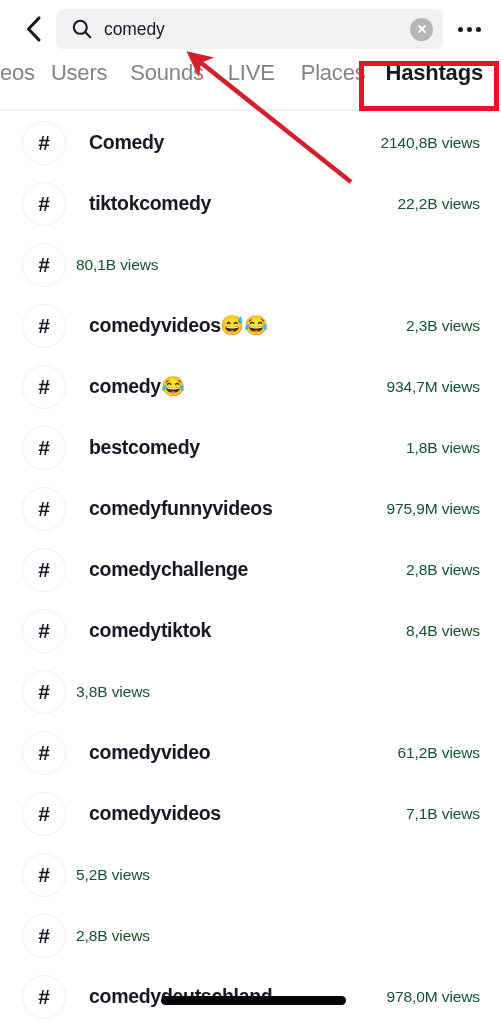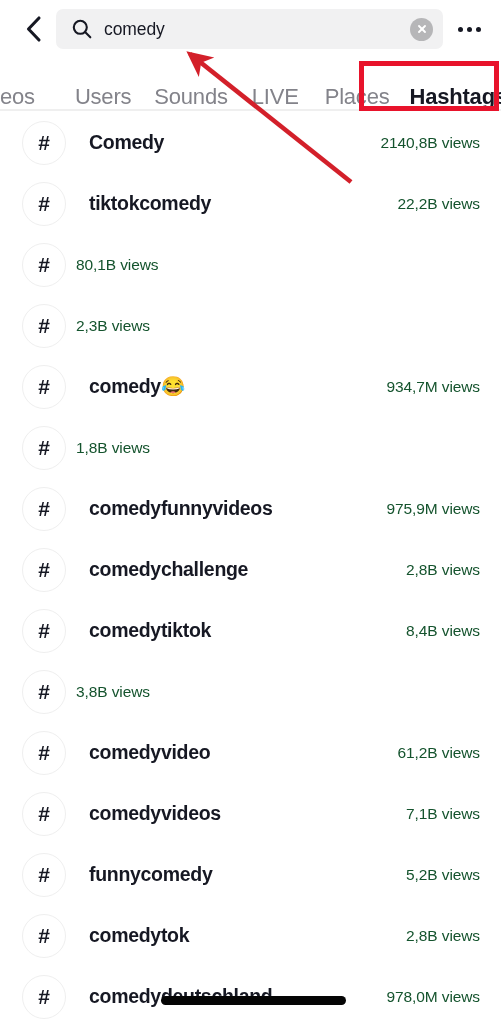--- a/index.html
+++ b/index.html
@@ -42,21 +42,21 @@
   .more-btn {
     flex:0 0 36px; width:36px; height:36px; margin-left:2px;
     display:flex; align-items:center; justify-content:center; gap:4px;
     cursor:pointer;
   }
   .more-btn i { width:5px; height:5px; border-radius:50%; background:#161823; display:block; }
 
   
   .tabs {
     position:absolute; top:60px; left:0; width:443px; height:50px;
-    display:flex; align-items:flex-end;
+    display:flex; align-items:flex-start;
   }
   .tab {
     font-size:22px; color:#83838a; letter-spacing:-0.2px;
     white-space:nowrap; cursor:pointer; flex:0 0 auto;
   }
   .tab.active { color:#161823; font-weight:bold; }
   .tabs-divider {
     position:absolute; top:109px; left:0; width:501px; height:1.5px;
     background:#efefef;
   }
@@ -133,21 +133,21 @@
 
     <div class="more-btn">
       <i></i>
       <i></i>
       <i></i>
     </div>
   </div>
 
   <div class="tabs" id="tabs">
       <div class="tab" style="margin-left: 0px;">eos</div>
-      <div class="tab" style="margin-left: 40px;">Users</div>
+      <div class="tab" style="margin-left: 16px;">Users</div>
       <div class="tab" style="margin-left: 23px;">Sounds</div>
       <div class="tab" style="margin-left: 24px;">LIVE</div>
       <div class="tab" style="margin-left: 26px;">Places</div>
       <div class="tab active" style="margin-left: 20px;">Hashtags</div>
     </div>
   <div class="tabs-divider"></div>
 
   <div class="list" id="list">
       <div class="row">
         <div class="hash-circle">
@@ -166,33 +166,35 @@
       <div class="row">
         <div class="hash-circle">
           <span>#</span>
         </div>
         <div class="row-views">80,1B views</div>
       </div>
       <div class="row">
         <div class="hash-circle">
           <span>#</span>
         </div>
+        <div class="row-title">comedyvideos😅😂</div>
         <div class="row-views">2,3B views</div>
       </div>
       <div class="row">
         <div class="hash-circle">
           <span>#</span>
         </div>
         <div class="row-title">comedy😂</div>
         <div class="row-views">934,7M views</div>
       </div>
       <div class="row">
         <div class="hash-circle">
           <span>#</span>
         </div>
+        <div class="row-title">bestcomedy</div>
         <div class="row-views">1,8B views</div>
       </div>
       <div class="row">
         <div class="hash-circle">
           <span>#</span>
         </div>
         <div class="row-title">comedyfunnyvideos</div>
         <div class="row-views">975,9M views</div>
       </div>
       <div class="row">
@@ -226,28 +228,26 @@
         <div class="hash-circle">
           <span>#</span>
         </div>
         <div class="row-title">comedyvideos</div>
         <div class="row-views">7,1B views</div>
       </div>
       <div class="row">
         <div class="hash-circle">
           <span>#</span>
         </div>
-        <div class="row-title">funnycomedy</div>
         <div class="row-views">5,2B views</div>
       </div>
       <div class="row">
         <div class="hash-circle">
           <span>#</span>
         </div>
-        <div class="row-title">comedytok</div>
         <div class="row-views">2,8B views</div>
       </div>
       <div class="row">
         <div class="hash-circle">
           <span>#</span>
         </div>
         <div class="row-title">comedydeutschland</div>
         <div class="row-views">978,0M views</div>
       </div>
     </div>

